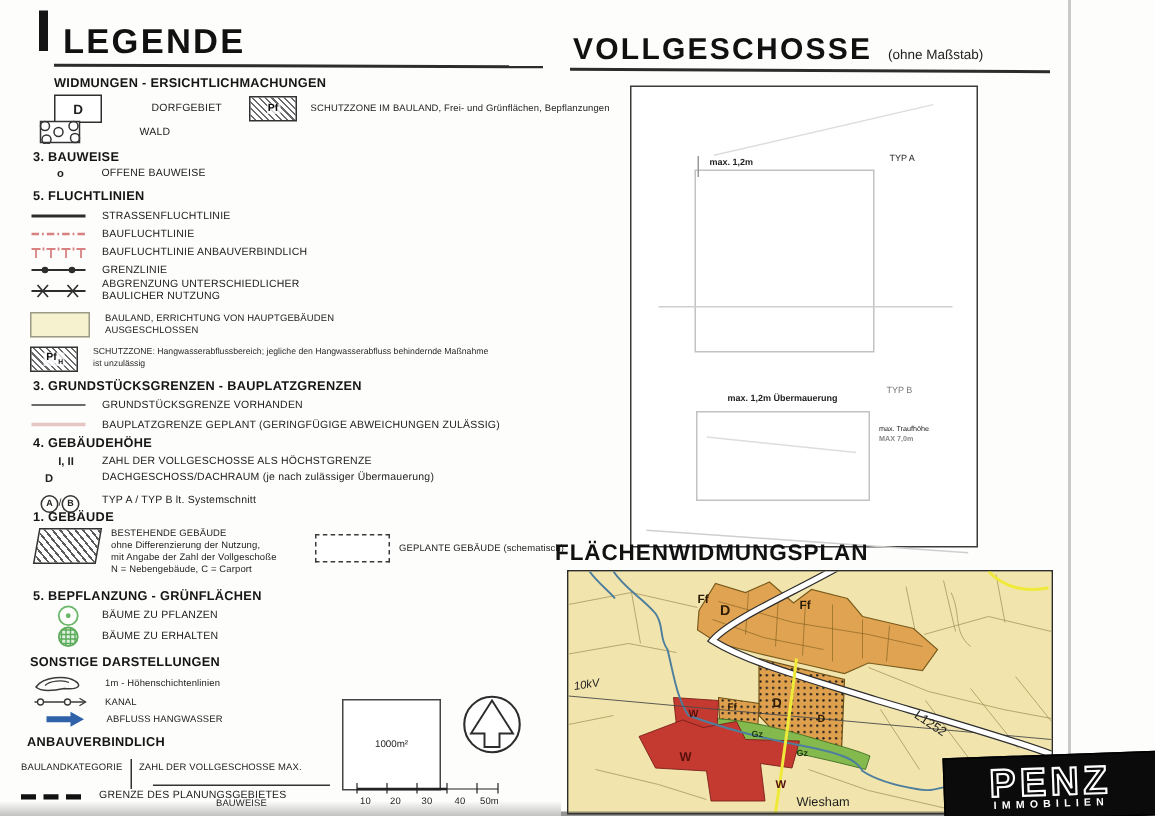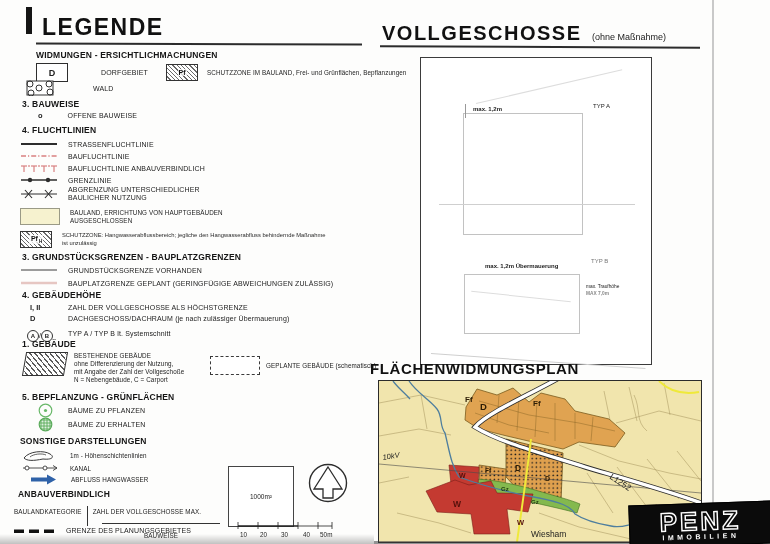--- a/index.html
+++ b/index.html
@@ -77,21 +77,21 @@
   </svg>
   <span class="lbl" style="margin-left:39px;">WALD</span>
 </div>
 
 <div class="abs h" style="left:22px;top:99px;">3. BAUWEISE</div>
 <div class="row" style="left:38px;top:111px;">
   <span class="symtxt">o</span>
   <span class="lbl" style="margin-left:25px;">OFFENE BAUWEISE</span>
 </div>
 
-<div class="abs h" style="left:22px;top:125px;">4. FLUCHTLINIEN</div>
+<div class="abs h" style="left:22px;top:125px;">5. FLUCHTLINIEN</div>
 
 <div class="row" style="left:20px;top:139px;">
   <svg width="38" height="10">
     <line x1="1" y1="5" x2="37" y2="5" stroke="#2d2d2d" stroke-width="2"></line>
   </svg>
   <span class="lbl" style="margin-left:10px;">STRASSENFLUCHTLINIE</span>
 </div>
 
 <div class="row" style="left:20px;top:151px;">
   <svg width="38" height="10">
@@ -171,21 +171,21 @@
 </div>
 <div class="row" style="left:20px;top:279px;">
   <svg width="38" height="8">
     <line x1="1" y1="4" x2="37" y2="4" stroke="#e6c6c2" stroke-width="2.4"></line>
   </svg>
   <span class="lbl" style="margin-left:10px;">BAUPLATZGRENZE GEPLANT (GERINGFÜGIGE ABWEICHUNGEN ZULÄSSIG)</span>
 </div>
 
 <div class="abs h" style="left:22px;top:290px;">4. GEBÄUDEHÖHE</div>
 <div class="row" style="left:30px;top:303px;">
-  <span class="symtxt" style="width:28px;">I, II</span>
+  <span class="symtxt" style="width:28px;text-align:center;">I, II</span>
   <span class="lbl" style="margin-left:10px;">ZAHL DER VOLLGESCHOSSE ALS HÖCHSTGRENZE</span>
 </div>
 <div class="row" style="left:30px;top:314px;">
   <span class="symtxt" style="width:28px;">D</span>
   <span class="lbl" style="margin-left:10px;">DACHGESCHOSS/DACHRAUM (je nach zulässiger Übermauerung)</span>
 </div>
 <div class="row" style="left:27px;top:324px;">
   <span style="width:31px;">
     <span class="circ">A</span><span style="font-size:7px;">/</span><span class="circ">B</span>
   </span>
@@ -306,21 +306,21 @@
     <path d="M0,-16 L14,6 L5,6 L5,15 L-5,15 L-5,6 L-14,6 Z" fill="#fff" stroke="#2d2d2d" stroke-width="1.3"></path>
   </g>
 </svg>
 
 <div class="shadow-b"></div>
 
 <div class="fold"></div>
 
 <div class="abs" style="left:382px;top:22px;white-space:nowrap;">
   <span style="font-size:20px;font-weight:700;letter-spacing:1.5px;color:#111;">VOLLGESCHOSSE</span>
-  <span style="font-size:9px;color:#222;margin-left:6px;">(ohne Maßnahme)</span>
+  <span style="font-size:9px;color:#222;margin-left:6px;">(ohne Maßstab)</span>
 </div>
 <div class="abs" style="left:380px;top:46px;width:320px;height:2px;background:#2c2c2c;transform:rotate(.3deg);"></div>
 
 <div class="abs" style="left:420px;top:57px;width:230px;height:306px;border:1.5px solid #3b3b3b;background:#fff;">
 
   <div class="abs" style="left:55px;top:45px;width:150px;height:1px;background:#ddd;transform:rotate(-13deg);transform-origin:left;"></div>
   <div class="abs" style="left:42px;top:55px;width:118px;height:120px;border:1px solid #c2c2c2;"></div>
   <div class="abs" style="left:18px;top:146px;width:196px;height:1px;background:#cfcfcf;"></div>
   <div class="abs" style="left:10px;top:295px;width:215px;height:1px;background:#cfcfcf;transform:rotate(4deg);transform-origin:left;"></div>
   <div class="abs" style="left:43px;top:216px;width:114px;height:58px;border:1px solid #c2c2c2;"></div>

